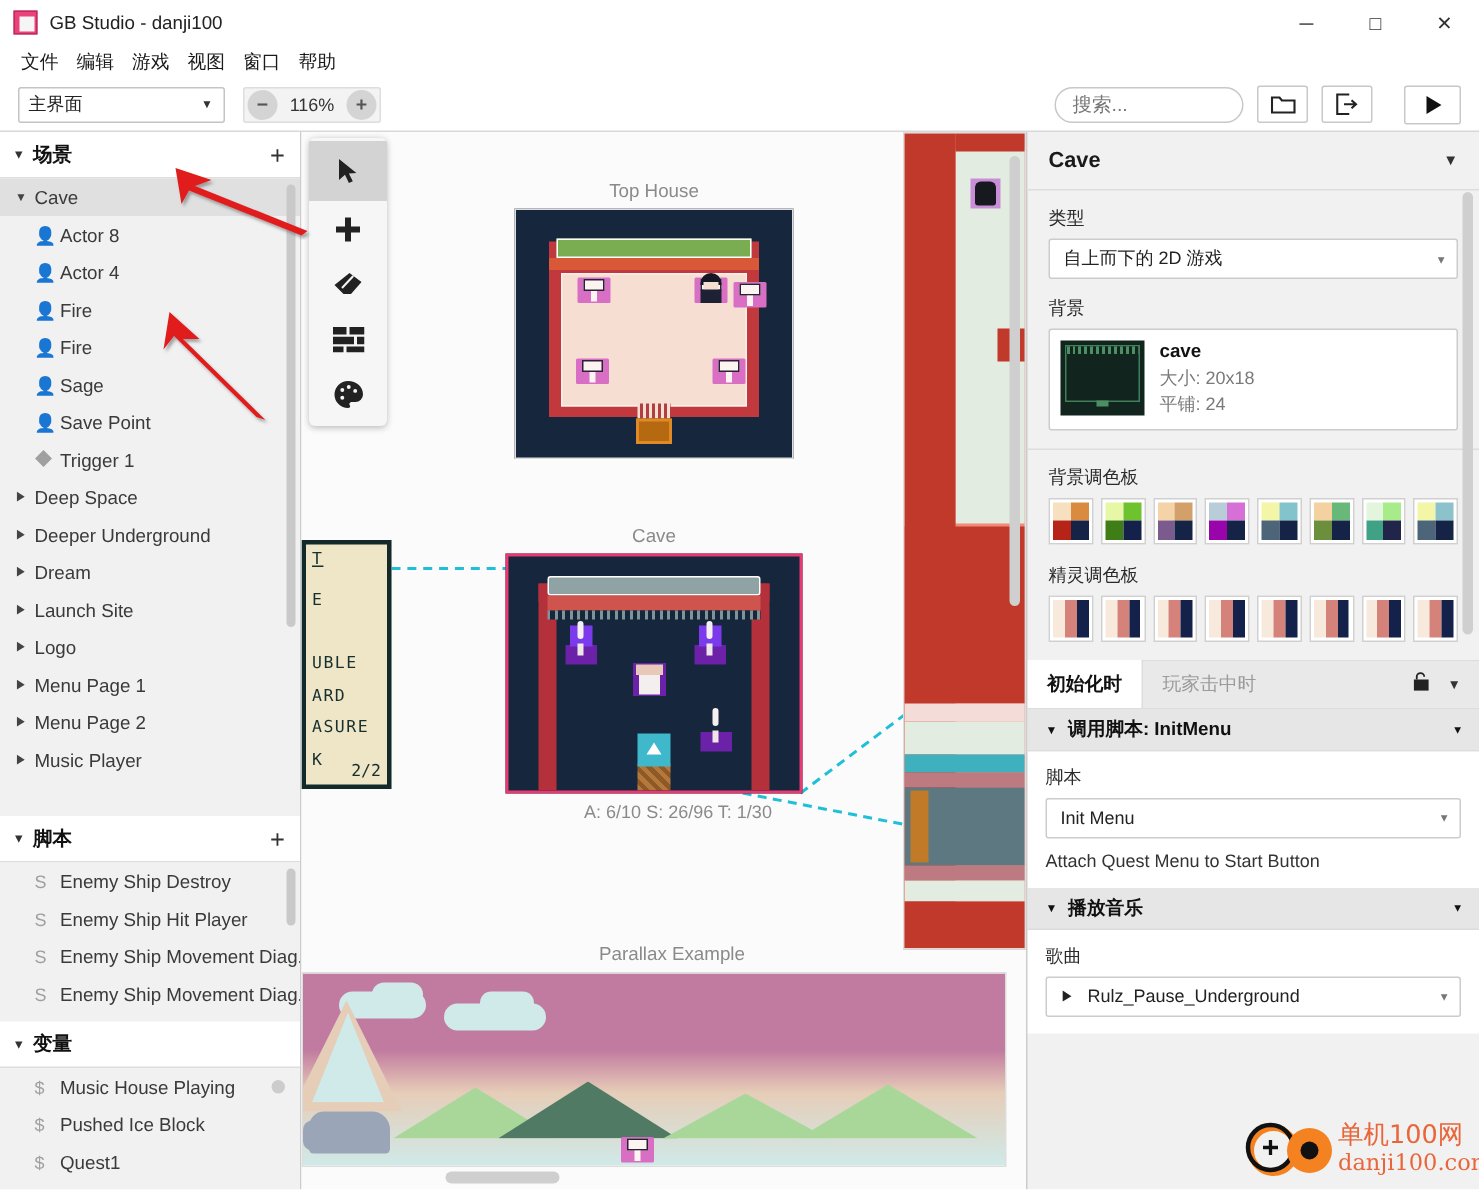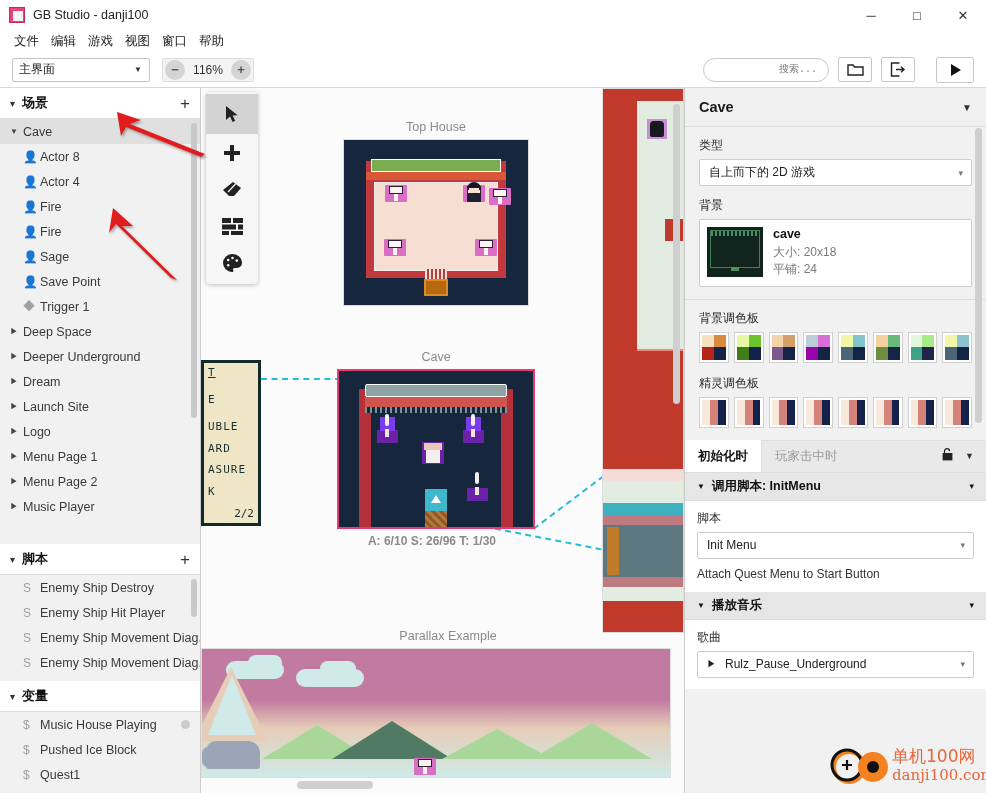--- a/index.html
+++ b/index.html
@@ -60,22 +60,22 @@
     font-size: 13px; line-height: 1; cursor: default; font-weight: bold;
   }
   .zoom-val { font-size: 12px; color: #333; min-width: 46px; text-align: center; }
 
   .toolbar-right { margin-left: auto; display: flex; align-items: center; gap: 9px; }
   .search-box {
     width: 126px; height: 24px; border: 1px solid #c8c8c8; border-radius: 12px;
     background: #fff; display: flex; align-items: center; padding: 0 11px;
   }
   .search-box input {
-    border: none; outline: none; font-size: 10px; color: #777; width: 100%;
-    background: transparent; font-family: Liberation Mono, monospace; text-align: right;
+    border: none; outline: none; font-size: 13px; color: #777; width: 100%;
+    background: transparent; font-family: Liberation Sans, sans-serif;
   }
   .tb-btn {
     width: 34px; height: 25px; border: 1px solid #c8c8c8; background: #fff;
     display: flex; align-items: center; justify-content: center; border-radius: 2px;
   }
   .tb-btn.play { width: 38px; height: 26px; margin-left: 12px; }
 
   
   .sidebar {
     position: absolute; top: 88px; left: 0; width: 201px; height: 705px;
@@ -512,21 +512,21 @@
             <i class="scr"></i>
             <i class="stem"></i>
           </div>
         <div class="th-stair"></div>
         <div class="th-door"></div>
       </div>
 
       <div id="sc-left">
         <div class="ln" style="margin-top:3px; text-decoration:underline;">T</div>
         <div class="ln" style="margin-top:14px;">E</div>
-        <div class="ln" style="margin-top:14px;">UBLE</div>
+        <div class="ln" style="margin-top:29px;">UBLE</div>
         <div class="ln" style="margin-top:9px;">ARD</div>
         <div class="ln" style="margin-top:8px;">ASURE</div>
         <div class="ln" style="margin-top:9px;">K</div>
         <div class="pg">2/2</div>
       </div>
 
       <div class="scene-label" style="left:136px; top:262px; width:198px;">Cave</div>
       <div id="sc-cave">
         <div class="cv-wall"></div>
         <div class="cv-rock"></div>
@@ -549,21 +549,21 @@
             <i class="bdy"></i>
           </div>
         <div class="fire" style="left:128px; top:104px;">
             <i class="base"></i>
             <i class="stand"></i>
             <i class="flame"></i>
           </div>
         <div class="cv-dirt"></div>
         <div class="savept" style="left:50%; margin-left:-11px; bottom:16px;"></div>
       </div>
-      <div class="scene-stats" style="left:132px; top:446px; width:198px; text-align:center;font-weight:bold;">A: 6/10   S: 26/96   T: 1/30</div>
+      <div class="scene-stats" style="left:152px; top:446px; width:198px; text-align:center;">A: 6/10   S: 26/96   T: 1/30</div>
 
       <div id="sc-right">
         <div class="grass" style="left:34px; top:10px; width:48px; height:250px; background:#e3ece0;"></div>
         <div class="rk" style="left:0; top:0; width:34px; height:100%;"></div>
         <div class="rk" style="left:34px; top:0; width:48px; height:12px;"></div>
         <div class="rk" style="left:62px; top:130px; width:20px; height:22px;"></div>
         <div class="rk" style="left:0; top:262px; width:82px; height:118px;"></div>
         <div class="grass" style="left:0; top:380px; width:82px; height:12px; background:#f4ddd8;"></div>
         <div class="grass" style="left:0; top:392px; width:82px; height:22px; background:#e3ece0;"></div>
         <div class="rk" style="left:0; top:414px; width:82px; height:12px; background:#3fb0bd;"></div>

